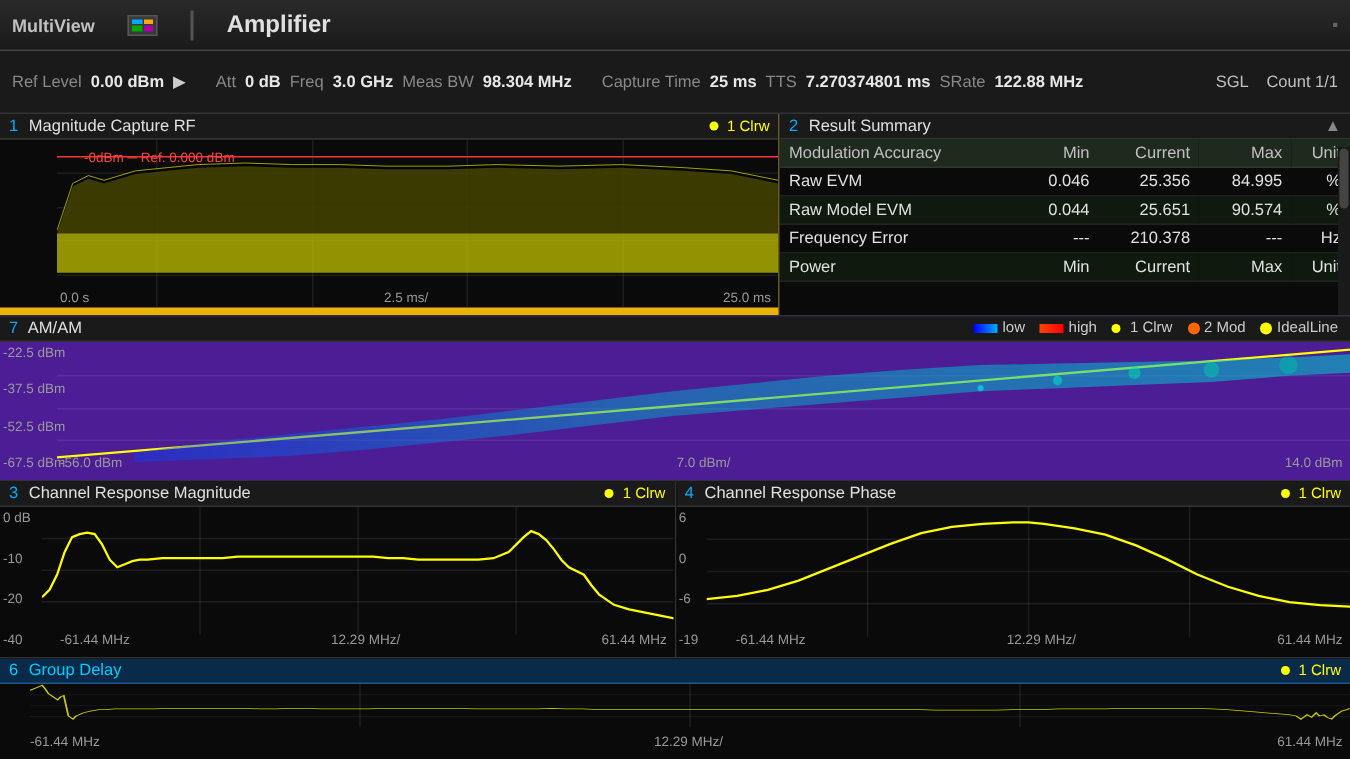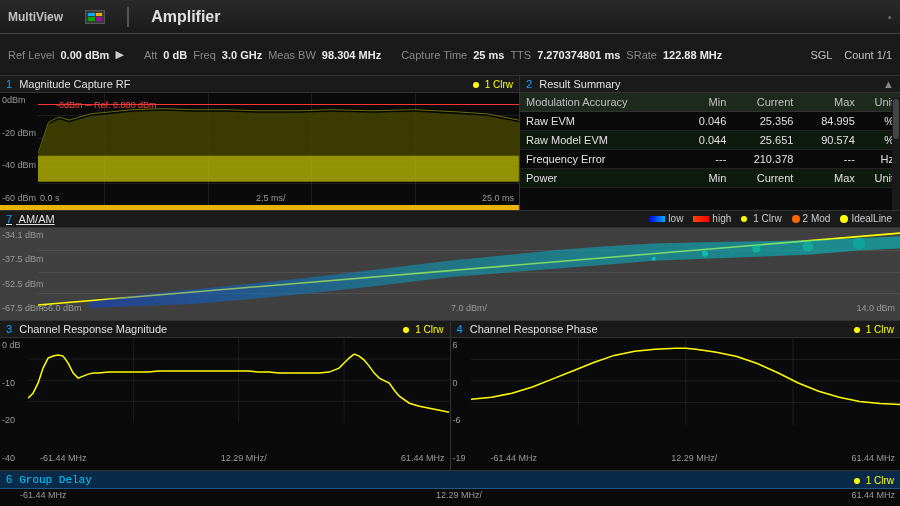--- a/index.html
+++ b/index.html
@@ -215,34 +215,33 @@
     }
     .metric-name { color: #c8c8c8; }
     .metric-value { color: #e8e800; text-align: right; }
     .metric-value-current { color: #ff6600; text-align: right; }
     .metric-value-normal { color: #c8c8c8; text-align: right; }
 
     
     #amam-row {
       height: 110px;
       border-bottom: 1px solid #333;
-      background: #404040;
+      background: #4c1d95;
       position: relative;
       overflow: hidden;
-      text-decoration: underline;
     }
     .amam-chart {
       position: relative;
       height: calc(100% - 22px);
     }
 
     
     #channel-row {
       display: flex;
-      height: 150px;
+      height: 118px;
       border-bottom: 1px solid #333;
     }
     #ch-mag {
       flex: 1;
       border-right: 1px solid #333;
       background: #0a0a0a;
       position: relative;
       overflow: hidden;
     }
     #ch-phase {
@@ -383,26 +382,20 @@
         <div class="grid-h" style="top:60%;"></div>
         <div class="grid-h" style="top:80%;"></div>
         <div class="grid-v" style="left:20%;"></div>
         <div class="grid-v" style="left:40%;"></div>
         <div class="grid-v" style="left:60%;"></div>
         <div class="grid-v" style="left:80%;"></div>
 
         <div class="ref-line" style="top:10%;"></div>
         <span style="position:absolute;top:6%;left:56px;color:#ff4444;font-size:9px;">-0dBm ─ Ref. 0.000 dBm</span>
 
-        <div class="y-labels">
-          <span class="y-label">0dBm</span>
-          <span class="y-label">-20 dBm</span>
-          <span class="y-label">-40 dBm</span>
-          <span class="y-label">-60 dBm</span>
-        </div>
 
         <svg style="position:absolute;left:38px;top:0;right:0;bottom:16px;" viewBox="0 0 460 90" preserveAspectRatio="none">
 
           <polygon points="0,60 10,30 20,25 30,28 50,22 70,20 90,18 120,17 150,18 180,18 210,19 250,19 280,18 320,19 360,18 400,20 430,22 460,28 460,85 0,85" fill="#cccc00" opacity="0.7"></polygon>
 
           <polygon points="0,58 10,28 20,23 30,26 50,20 70,18 90,16 120,15 150,16 180,16 210,17 250,17 280,16 320,17 360,16 400,18 430,20 460,26 460,60 0,60" fill="#000" opacity="0.6"></polygon>
 
           <polyline points="0,58 10,28 20,23 30,26 50,20 70,18 90,16 120,15 150,16 180,16 210,17 250,17 280,16 320,17 360,16 400,18 430,20 460,26" fill="none" stroke="#ffff00" stroke-width="0.5" opacity="0.8"></polyline>
         </svg>
 
@@ -498,21 +491,21 @@
         </span>
       </div>
     </div>
     <div class="amam-chart" style="position:relative;">
 
       <div class="grid-h" style="top:25%;left:38px;"></div>
       <div class="grid-h" style="top:50%;left:38px;"></div>
       <div class="grid-h" style="top:75%;left:38px;"></div>
 
       <div class="y-labels">
-        <span class="y-label">-34.1 dBm</span>
+        <span class="y-label">-22.5 dBm</span>
         <span class="y-label">-37.5 dBm</span>
         <span class="y-label">-52.5 dBm</span>
         <span class="y-label">-67.5 dBm</span>
       </div>
 
       <svg style="position:absolute;left:38px;top:0;right:0;bottom:16px;" viewBox="0 0 840 80" preserveAspectRatio="none">
 
         <defs>
           <linearGradient id="amam-grad" x1="0" y1="0" x2="1" y2="0">
             <stop offset="0%" stop-color="#0044ff" stop-opacity="0.6"></stop>
@@ -616,21 +609,21 @@
           <span class="x-label">61.44 MHz</span>
         </div>
       </div>
     </div>
   </div>
 
   <div id="group-delay-row">
     <div class="group-delay-title">
       <span>
         <span class="panel-title-num" style="color:#00ccff;">6</span>
-        <span style="color:#00ccff;font-family:Liberation Mono, monospace;">Group Delay</span>
+        <span style="color:#00ccff;">Group Delay</span>
       </span>
       <span>
         <span class="clrw-dot"></span>
         <span class="clrw-badge">1 Clrw</span>
       </span>
     </div>
     <div class="chart-area" style="position:relative;height:calc(100% - 22px);background:#0a0a0a;">
       <svg style="position:absolute;left:20px;top:0;right:0;bottom:16px;width:calc(100% - 20px);height:calc(100% - 16px);" viewBox="0 0 860 68" preserveAspectRatio="none">
 
         <line x1="0" y1="17" x2="860" y2="17" stroke="rgba(255,255,255,0.08)" stroke-width="1"></line>

